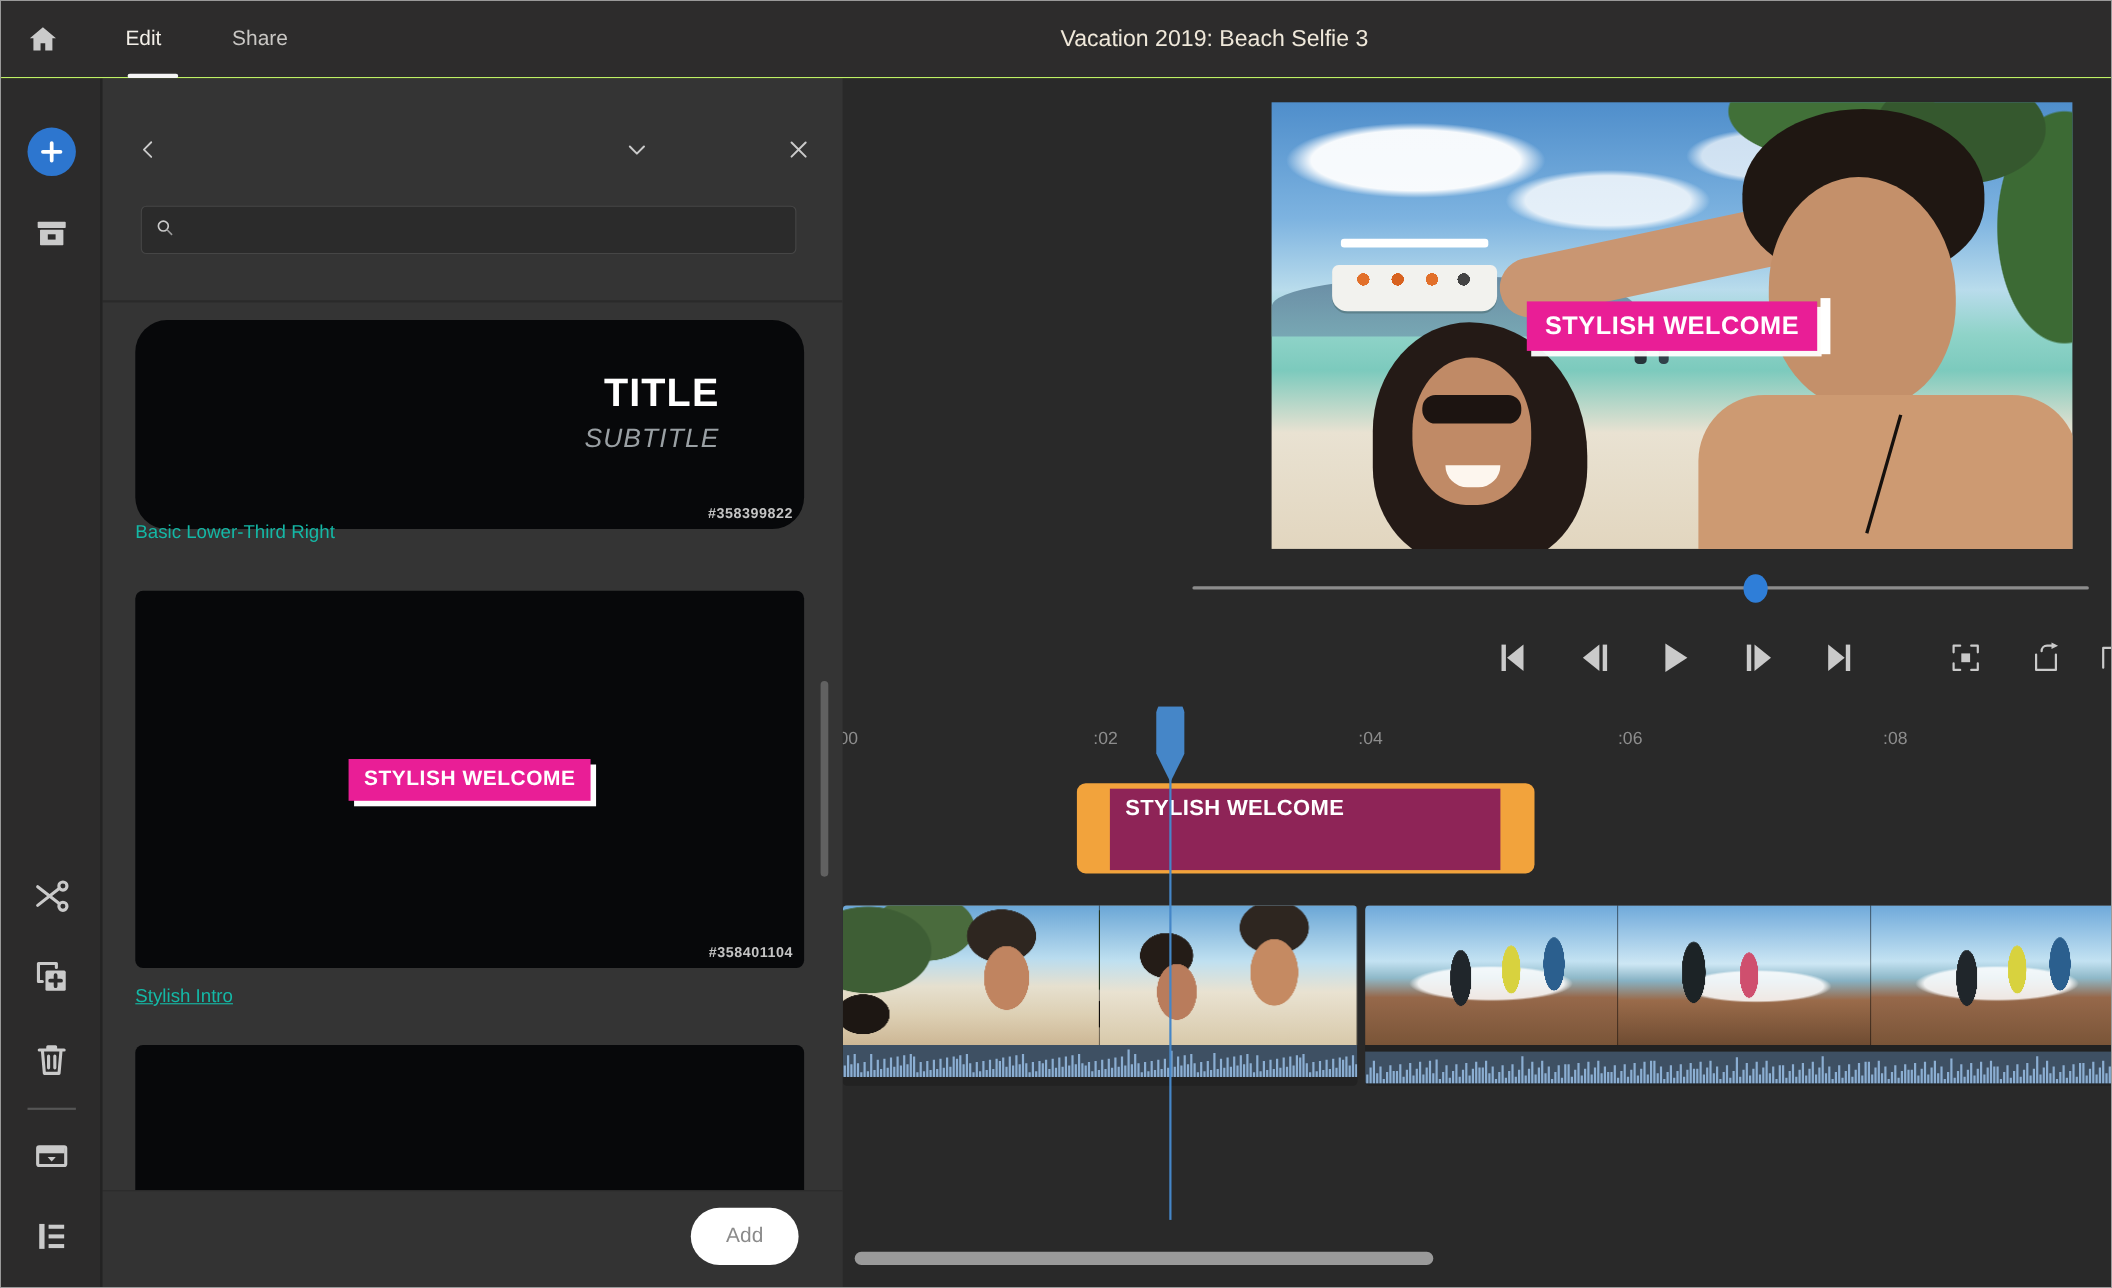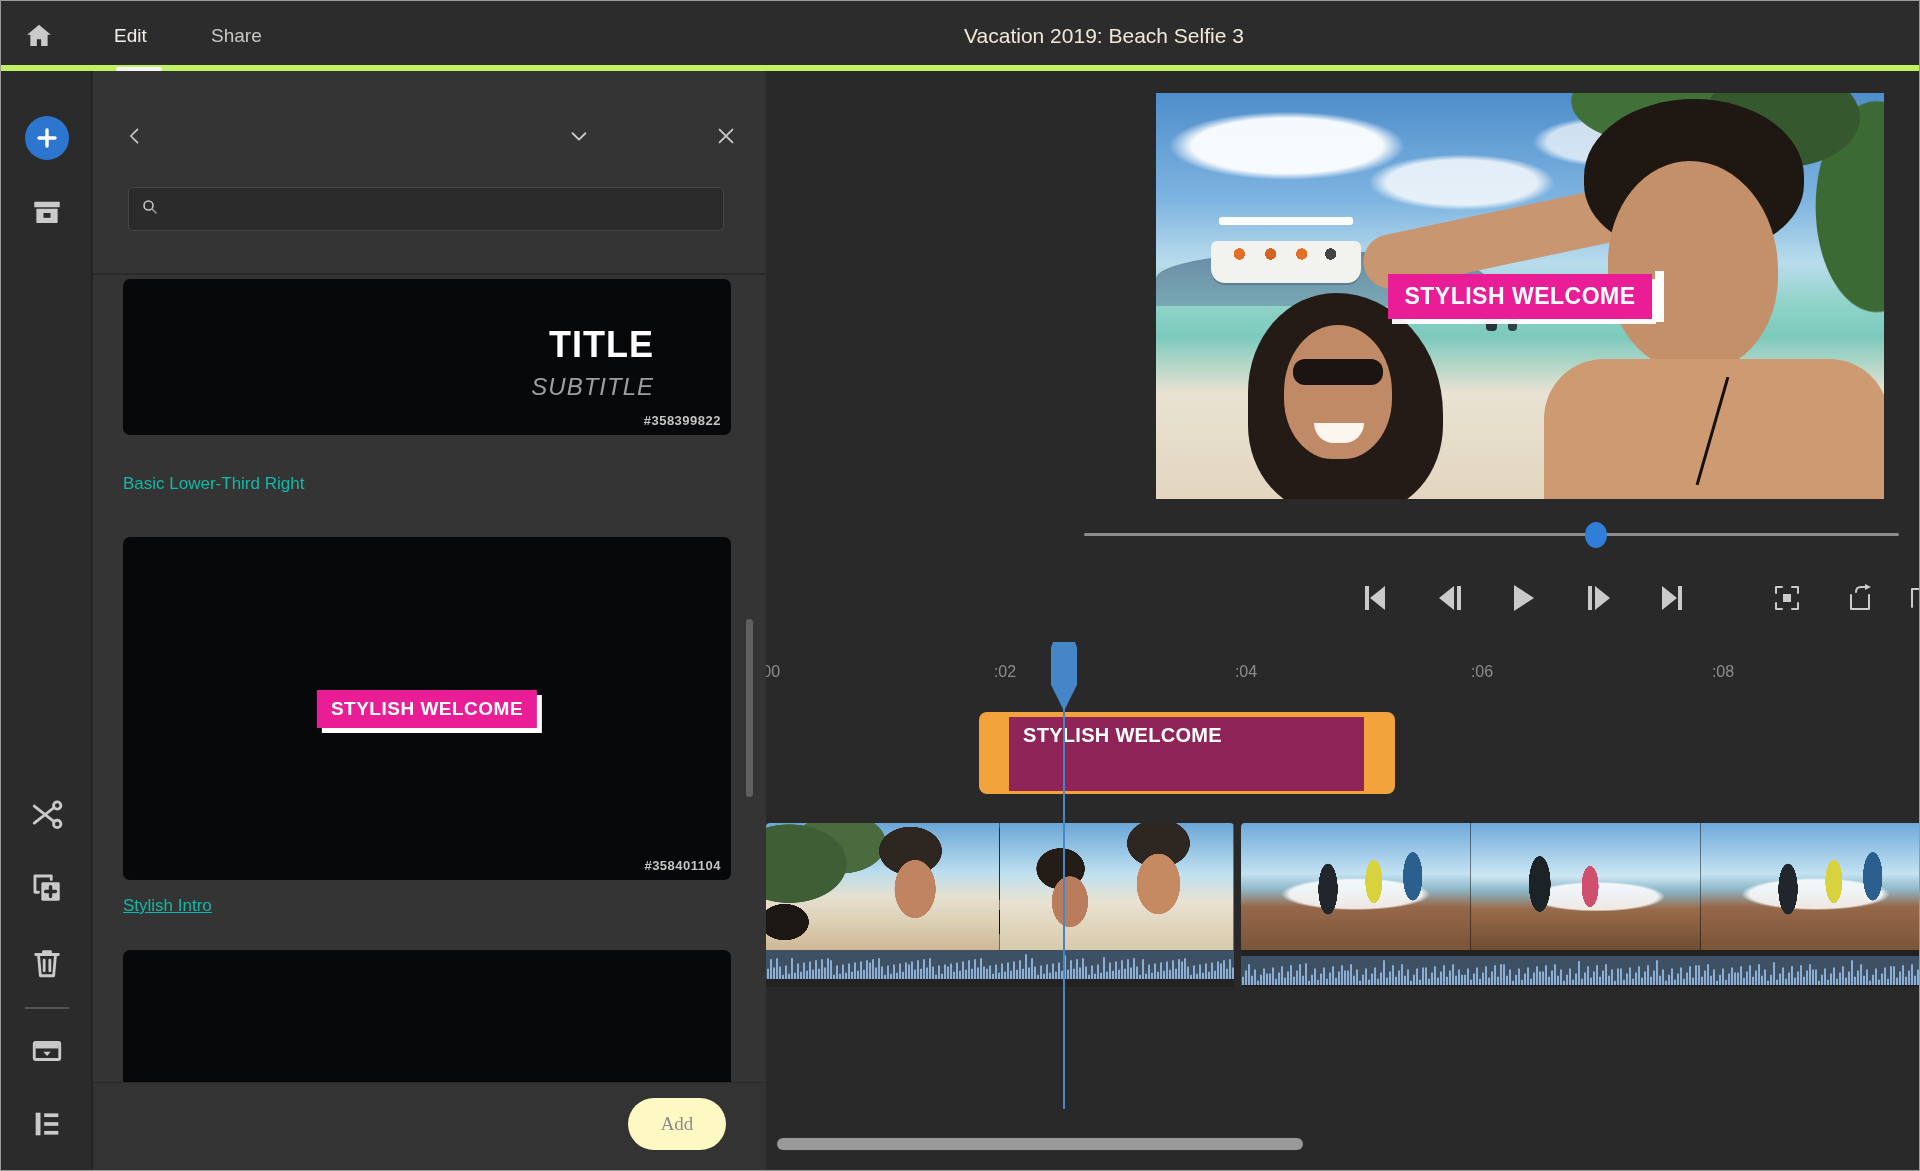--- a/index.html
+++ b/index.html
@@ -1,20 +1,20 @@
 <!DOCTYPE html>
 <html><head>
 <meta charset="utf-8">
 <style>
   html,body{margin:0;padding:0;background:#181818;font-family:"Liberation Sans",sans-serif;}
   *{box-sizing:border-box;}
   .app{position:relative;width:1920px;height:1171px;background:#2a2a2a;overflow:hidden;border:1px solid #9a9a9a;}
 
   
-  .topbar{position:absolute;left:0;top:0;width:100%;height:70px;background:#2d2c2c;border-bottom:6px solid #bef264;z-index:40;}
+  .topbar{position:absolute;left:0;top:0;width:100%;height:70px;background:#2d2c2c;border-bottom:1px solid #bef264;z-index:40;}
   .home-btn{position:absolute;left:16px;top:13px;width:44px;height:44px;display:flex;align-items:center;justify-content:center;cursor:pointer;}
   .tab{position:absolute;top:0;height:70px;display:flex;align-items:center;color:#c9c7c4;font-size:19px;cursor:pointer;}
   .tab-edit{left:113px;color:#f3efe8;}
   .tab-edit::after{content:"";position:absolute;left:2px;bottom:0px;width:46px;height:4px;background:#f5f5f5;border-radius:2px;}
   .tab-share{left:210px;}
   .doc-title{position:absolute;left:1103px;top:0;height:70px;transform:translateX(-50%);display:flex;align-items:center;color:#efe8da;font-size:21px;white-space:nowrap;}
 
   
   .rail{position:absolute;left:0;top:70px;width:92px;bottom:0;background:#2c2b2b;border-right:2px solid #232323;z-index:30;}
   .rail-btn{position:absolute;left:22px;width:48px;height:48px;display:flex;align-items:center;justify-content:center;background:none;border:none;padding:0;cursor:pointer;}
@@ -33,35 +33,35 @@
   .panel{position:absolute;left:92px;top:70px;width:673px;bottom:0;background:#343434;z-index:20;overflow:hidden;}
   .panel-back{position:absolute;left:22px;top:44px;width:40px;height:44px;display:flex;align-items:center;justify-content:center;background:none;border:none;cursor:pointer;}
   .panel-title{position:absolute;left:0;top:44px;width:100%;height:44px;display:flex;align-items:center;justify-content:center;color:#e4e2df;font-size:21px;}
   .panel-dd{position:absolute;left:466px;top:44px;width:40px;height:44px;display:flex;align-items:center;justify-content:center;background:none;border:none;cursor:pointer;}
   .panel-close{position:absolute;left:612px;top:44px;width:42px;height:44px;display:flex;align-items:center;justify-content:center;background:none;border:none;cursor:pointer;}
   .searchbox{position:absolute;left:35px;top:116px;width:596px;height:44px;background:#2b2b2b;border:1px solid #464646;border-radius:5px;display:flex;align-items:center;padding:0 12px;}
   .searchbox input{flex:1;margin-left:10px;background:transparent;border:none;outline:none;color:#ddd;font-size:16px;font-family:"Liberation Sans",sans-serif;}
   .panel-divider{position:absolute;left:0;top:202px;width:100%;height:2px;background:#2a2a2a;}
 
   .tpl-card{position:absolute;left:30px;width:608px;background:#07080a;border-radius:7px;overflow:hidden;cursor:pointer;}
-  .card1{top:208px;height:156px;}
+  .card1{top:220px;height:190px;border-radius:29px;}
   .card2{top:466px;height:343px;}
   .card3{top:879px;height:201px;}
   .tpl-id{position:absolute;right:10px;bottom:7px;color:#c4c4c4;font-size:13px;font-weight:bold;letter-spacing:.5px;}
   .lt-text{position:absolute;right:77px;top:48px;text-align:right;}
   .lt-title{color:#fff;font-size:36px;font-weight:bold;letter-spacing:1px;line-height:1;}
   .lt-sub{color:#9aa0a4;font-size:24px;font-style:italic;margin-top:12px;letter-spacing:1px;line-height:1;}
   .pinkbox{position:absolute;left:50%;top:50%;transform:translate(-50%,-50%);background:#e91e96;color:#fff;font-weight:bold;font-size:19px;letter-spacing:.5px;padding:8px 14px;box-shadow:5px 5px 0 #fff;white-space:nowrap;}
   .purple-bar{position:absolute;left:102px;bottom:4px;width:398px;height:11px;background:#9b5bc7;border-radius:2px;}
   .tpl-label{position:absolute;left:30px;color:#14b8a6;font-size:17px;}
   .label1{top:403px;}
   .label2{top:825px;text-decoration:underline;}
   .panel-scroll{position:absolute;left:653px;top:548px;width:7px;height:178px;background:#616161;border-radius:4px;cursor:grab;}
   .panel-footer{position:absolute;left:0;bottom:0;width:100%;height:88px;background:#333;border-top:1px solid #2b2b2b;}
-  .add-btn{position:absolute;left:535px;top:15px;width:98px;height:52px;border-radius:26px;background:#fef9c3;border:none;color:#8b8b8b;font-size:19px;font-family:Liberation Serif, serif;cursor:default;}
+  .add-btn{position:absolute;left:535px;top:15px;width:98px;height:52px;border-radius:26px;background:#ffffff;border:none;color:#8b8b8b;font-size:19px;font-family:Liberation Sans, sans-serif;cursor:default;}
 
   
   .stage{position:absolute;left:765px;top:70px;width:1155px;bottom:0;background:#292929;overflow:hidden;}
 
   
   .preview{position:absolute;left:390px;top:22px;width:728px;height:406px;overflow:hidden;background:
     radial-gradient(140px 90px at 86% 6%, #35582e 55%, transparent 56%),
     radial-gradient(170px 80px at 70% 2%, #417038 55%, transparent 56%),
     radial-gradient(110px 190px at 99% 28%, #3c6a34 55%, transparent 56%),
     radial-gradient(190px 55px at 18% 13%, rgba(255,255,255,.95) 50%, transparent 62%),

